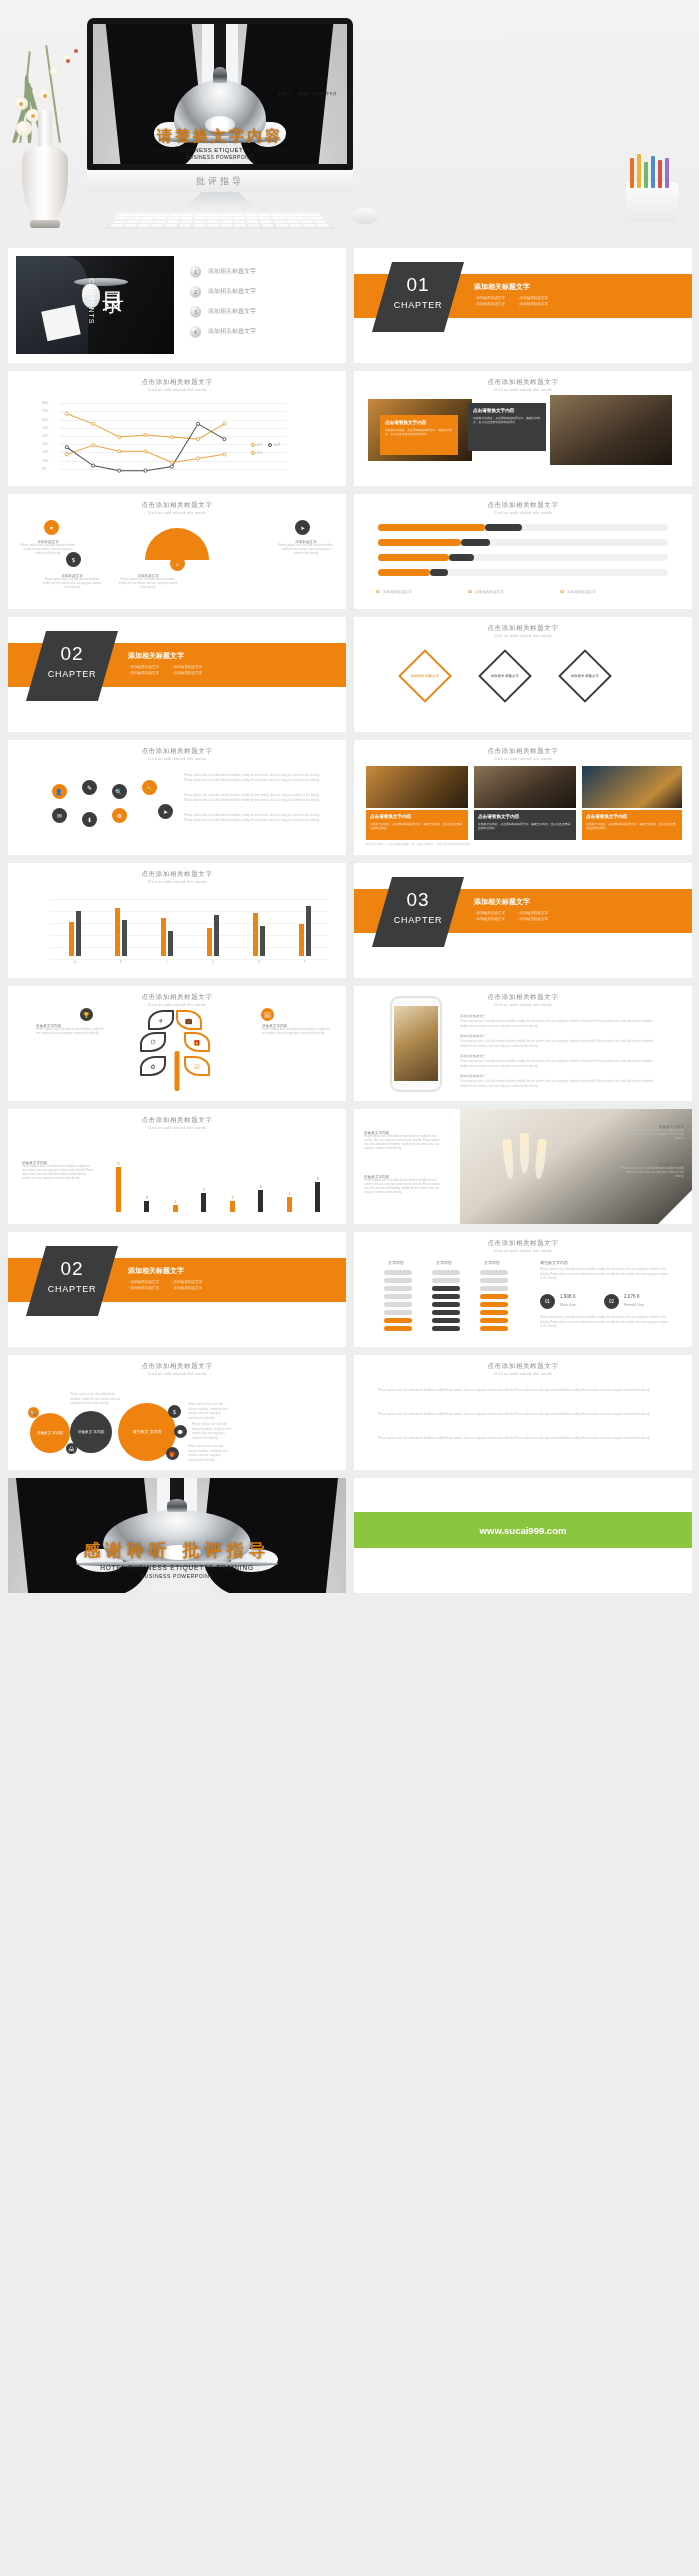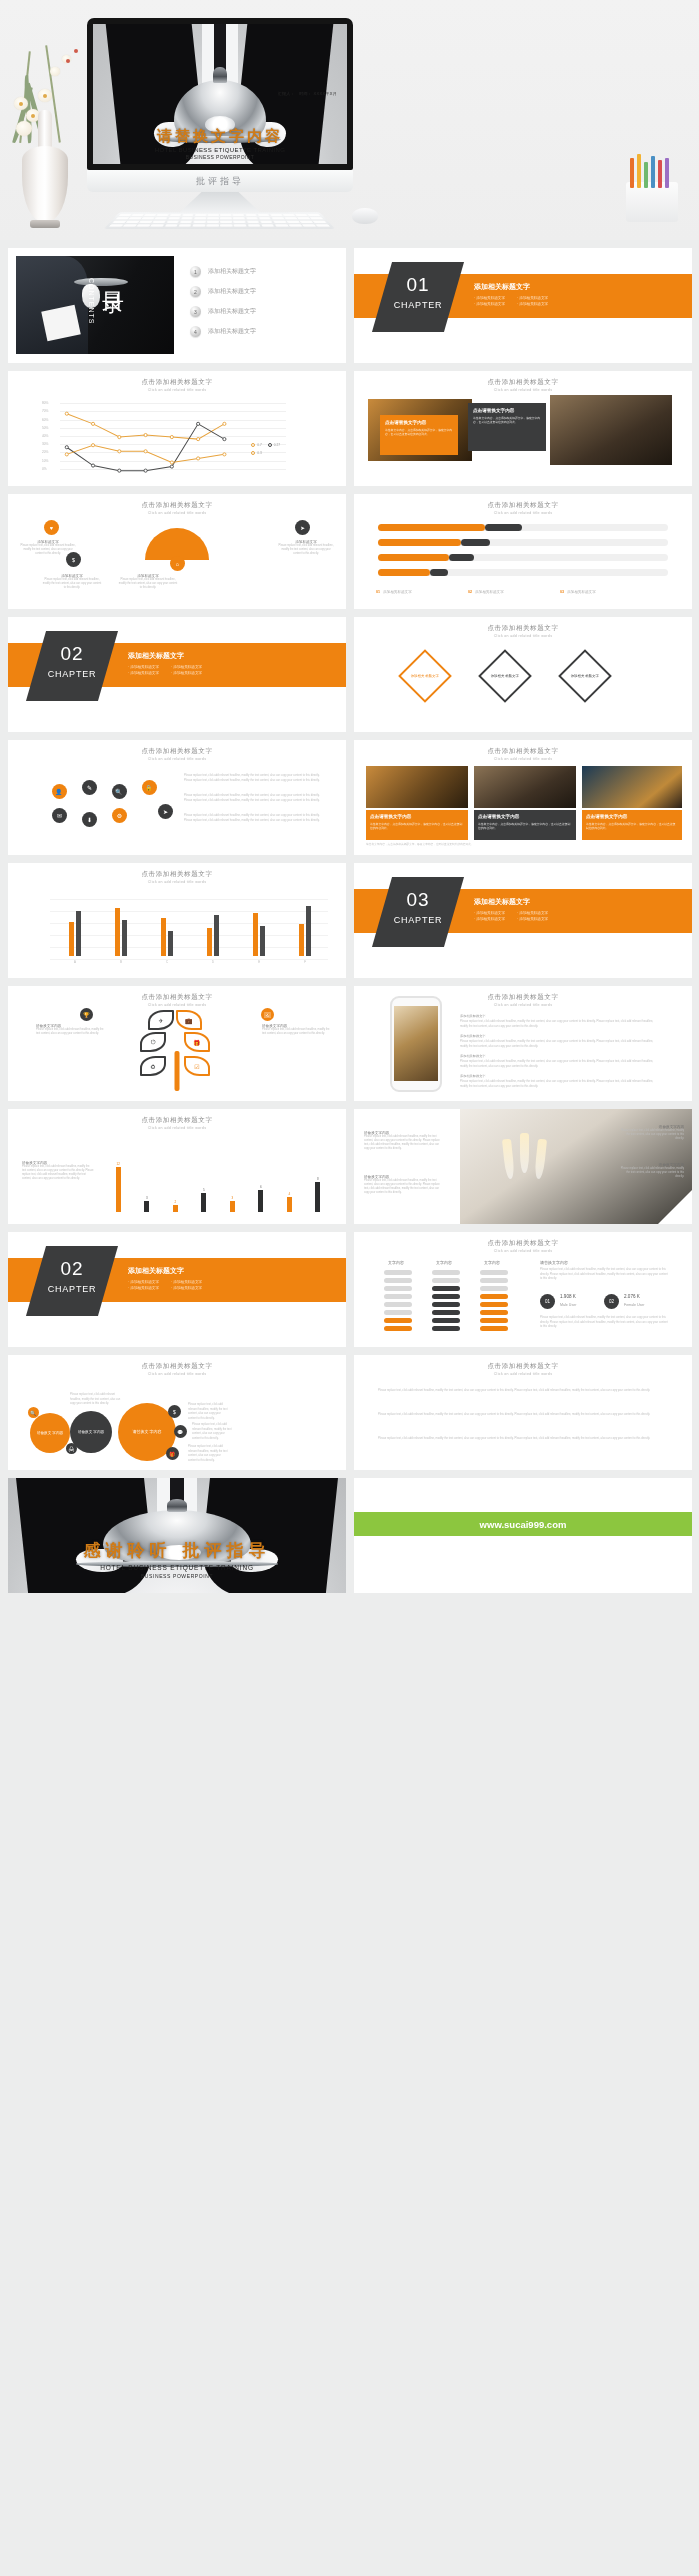--- a/index.html
+++ b/index.html
@@ -168,21 +168,21 @@
 
   
   .end-img{ position:absolute; inset:0; background:radial-gradient(ellipse at 50% 115%,#f7f7f8 0%,#e0e2e4 40%,#c6c8ca 72%,#b9bbbd 100%); overflow:hidden;}
   .end-titles{ position:absolute; left:0; right:0; bottom:14px; text-align:center;}
   .end-cn{ font-size:17px; letter-spacing:5px; font-weight:bold; color:#d07b16; text-shadow:0 0 3px rgba(0,0,0,.4); font-family:"DejaVu Sans",sans-serif;}
   .end-en1{ font-size:6.5px; color:#1c1c1c; letter-spacing:0.8px; margin-top:2px;}
   .end-en2{ font-size:5px; color:#272727; letter-spacing:0.6px; margin-top:2px;}
 
   
   .promo-a{ height:24px; background:#16a786; display:flex; align-items:center; justify-content:center; color:#fff; font-size:10px; font-weight:bold; font-family:"DejaVu Sans",sans-serif;}
-  .promo-b{ height:24px; background:#8cc63f; display:flex; align-items:center; justify-content:center; color:#fff; font-size:9.5px; font-weight:bold;}
+  .promo-b{ height:36px; background:#8cc63f; display:flex; align-items:center; justify-content:center; color:#fff; font-size:9.5px; font-weight:bold;}
 </style>
 </head>
 <body>
 
 <div class="hero">
   <div class="flowers">
     <div class="stem" style="left:16px;top:6px;height:92px;transform:rotate(6deg)"></div>
     <div class="stem" style="left:44px;top:0px;height:98px;transform:rotate(-8deg)"></div>
     <div class="leaf" style="left:4px;top:40px;width:5px;height:58px;transform:rotate(16deg)"></div>
     <div class="leaf" style="left:20px;top:30px;width:5px;height:68px;transform:rotate(-4deg)"></div>

